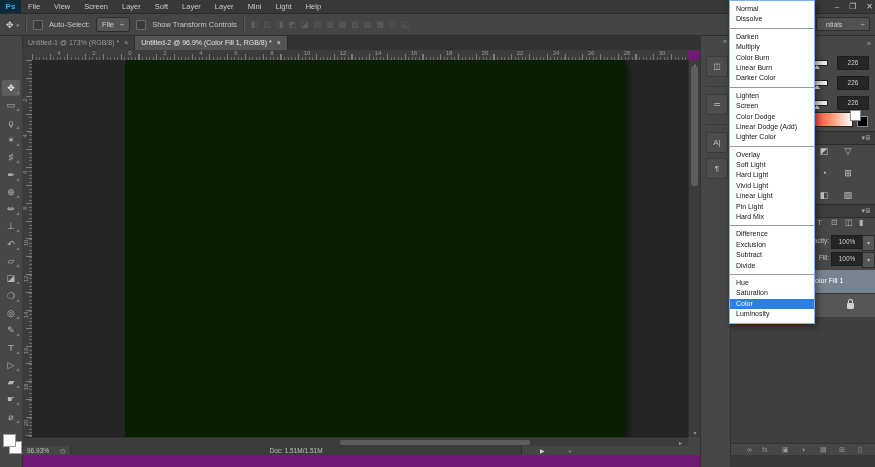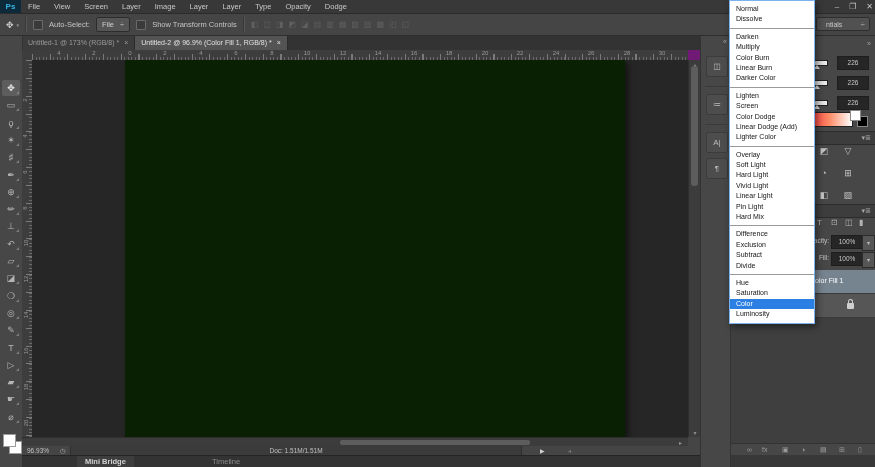--- a/index.html
+++ b/index.html
@@ -117,26 +117,26 @@
 
 <div id="app">
 
   <div id="menubar" class="abs">
     <div id="ps-logo">Ps</div>
     <div style="display:flex;">
       <span class="menu-item">File</span>
         <span class="menu-item">View</span>
         <span class="menu-item">Screen</span>
         <span class="menu-item">Layer</span>
-        <span class="menu-item">Image</span>
+        <span class="menu-item">Soft</span>
         <span class="menu-item">Layer</span>
         <span class="menu-item">Layer</span>
-        <span class="menu-item">Type</span>
-        <span class="menu-item">Opacity</span>
-        <span class="menu-item">Dodge</span>
+        <span class="menu-item">Mini</span>
+        <span class="menu-item">Light</span>
+        <span class="menu-item">Help</span>
     </div>
   </div>
   <div id="win-controls">
     <span>–</span>
       <span>❐</span>
       <span>✕</span>
   </div>
 
   <div id="optionsbar" class="abs">
     <span class="tool-chip">
@@ -274,24 +274,20 @@
   <div id="scrollcorner" class="abs"></div>
 
   <div id="statusbar" class="abs">
     <span id="status-zoom">96.93%</span>
     <span id="status-drive">◷</span>
     <span id="status-docbox">Doc: 1.51M/1.51M</span>
     <span id="status-fly">▶</span>
     <span id="status-div">◂</span>
   </div>
 
-  <div id="bottomtabs" class="abs">
-    <span class="btab active" style="left: 55px;">Mini Bridge</span>
-      <span class="btab" style="left: 182px;">Timeline</span>
-  </div>
 
   <div id="dockstrip" class="abs">
     <span id="dock-expand">«</span>
     <div class="dock-sep" style="top:50px;"></div>
     <div class="dock-sep" style="top:88px;"></div>
     <div>
       <div class="dock-ic" style="top: 20px;">◫</div>
         <div class="dock-ic" style="top: 58px;">≔</div>
         <div class="dock-ic" style="top: 96px;">A|</div>
         <div class="dock-ic" style="top: 122px;">¶</div>

